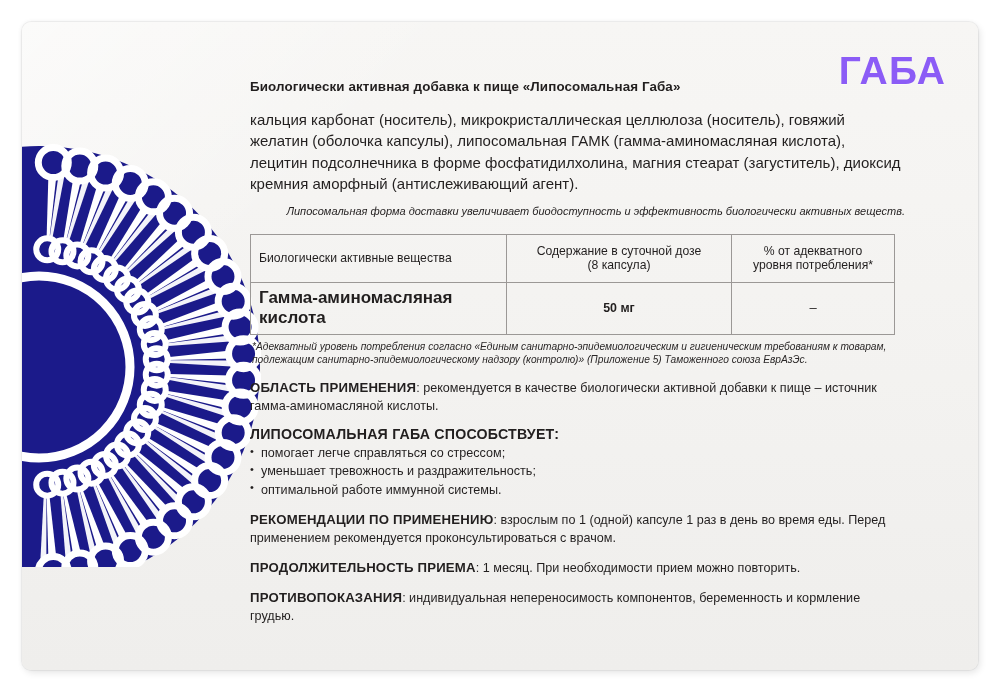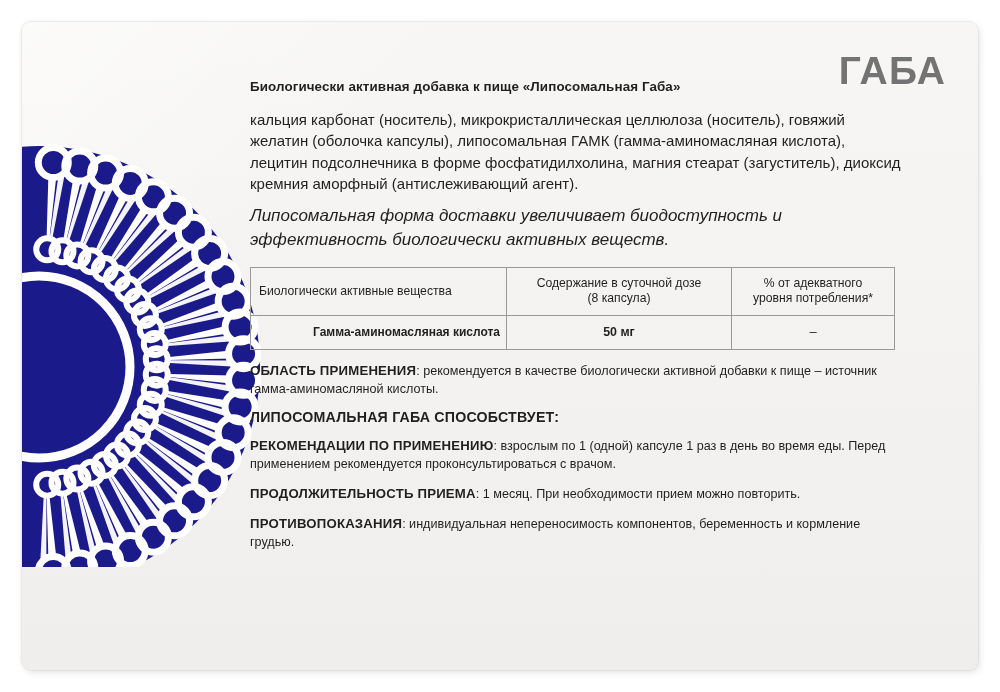--- a/index.html
+++ b/index.html
@@ -60,21 +60,21 @@
   #molecule-graphic svg { display: block; }
 
   
   #brand-title {
     position: absolute;
     right: 32px;
     top: 29px;
     font-size: 39px;
     font-weight: bold;
     letter-spacing: 1.2px;
-    color: #737373;
+    color: #8b5cf6;
     line-height: 1;
     text-shadow: 0 1px 0 rgba(255,255,255,0.5);
   }
 
   
   #content {
     position: absolute;
     left: 228px;
     top: 56px;
     width: 655px;
@@ -97,24 +97,25 @@
   }
 
   .body-text {
     font-size: 15px;
     line-height: 1.42;
     margin: 0;
   }
   .body-text.tight { line-height: 1.40; }
 
   .italic-note {
-    font-size: 17px;
+    font-size: 11px;
     font-style: italic;
     line-height: 1.42;
     margin: 10px 0 0 0;
+    text-align: right;
   }
 
   .para {
     font-size: 12.6px;
     line-height: 1.44;
     margin: 0;
   }
   .para .lead {
     font-weight: bold;
     font-size: 13.2px;
@@ -165,23 +166,23 @@
     padding-left: 8px;
     height: 37px;
   }
   #composition-table .hdr-b,
   #composition-table .hdr-c {
     text-align: center;
     height: 37px;
   }
   #composition-table .row-name {
     font-weight: bold;
-    text-align: right;
+    text-align: left;
     padding-left: 8px;
-    font-size: 12px;
+    font-size: 17px;
     height: 23px;
   }
   #composition-table .row-val {
     font-weight: bold;
     text-align: center;
     font-size: 12.4px;
   }
   #composition-table .row-pct {
     text-align: center;
     font-size: 13px;
@@ -346,27 +347,33 @@
             </td>
           </tr>
           <tr>
             <td class="row-name">Гамма-аминомасляная кислота</td>
             <td class="row-val">50 мг</td>
             <td class="row-pct">–</td>
           </tr>
         </tbody>
       </table>
 
+      <p id="table-footnote">*Адекватный уровень потребления согласно «Единым санитарно-эпидемиологическим и гигиеническим требованиям к товарам, подлежащим санитарно-эпидемиологическому надзору (контролю)» (Приложение 5) Таможенного союза ЕврАзЭс.</p>
 
       <div class="block">
         <p class="para"><span class="lead">ОБЛАСТЬ ПРИМЕНЕНИЯ</span><span>: рекомендуется в качестве биологически активной добавки к пище – источник гамма-аминомасляной кислоты.</span></p>
       </div>
 
       <div class="block">
         <div class="sec-title">ЛИПОСОМАЛЬНАЯ ГАБА СПОСОБСТВУЕТ:</div>
+        <ul class="bullet-list">
+          <li>помогает легче справляться со стрессом;</li>
+          <li>уменьшает тревожность и раздражительность;</li>
+          <li>оптимальной работе иммунной системы.</li>
+        </ul>
       </div>
 
       <div class="block">
         <p class="para"><span class="lead">РЕКОМЕНДАЦИИ ПО ПРИМЕНЕНИЮ</span><span>: взрослым по 1 (одной) капсуле 1 раз в день во время еды. Перед применением рекомендуется проконсультироваться с врачом.</span></p>
       </div>
 
       <div class="block">
         <p class="para"><span class="lead">ПРОДОЛЖИТЕЛЬНОСТЬ ПРИЕМА</span><span>: 1 месяц. При необходимости прием можно повторить.</span></p>
       </div>
 

